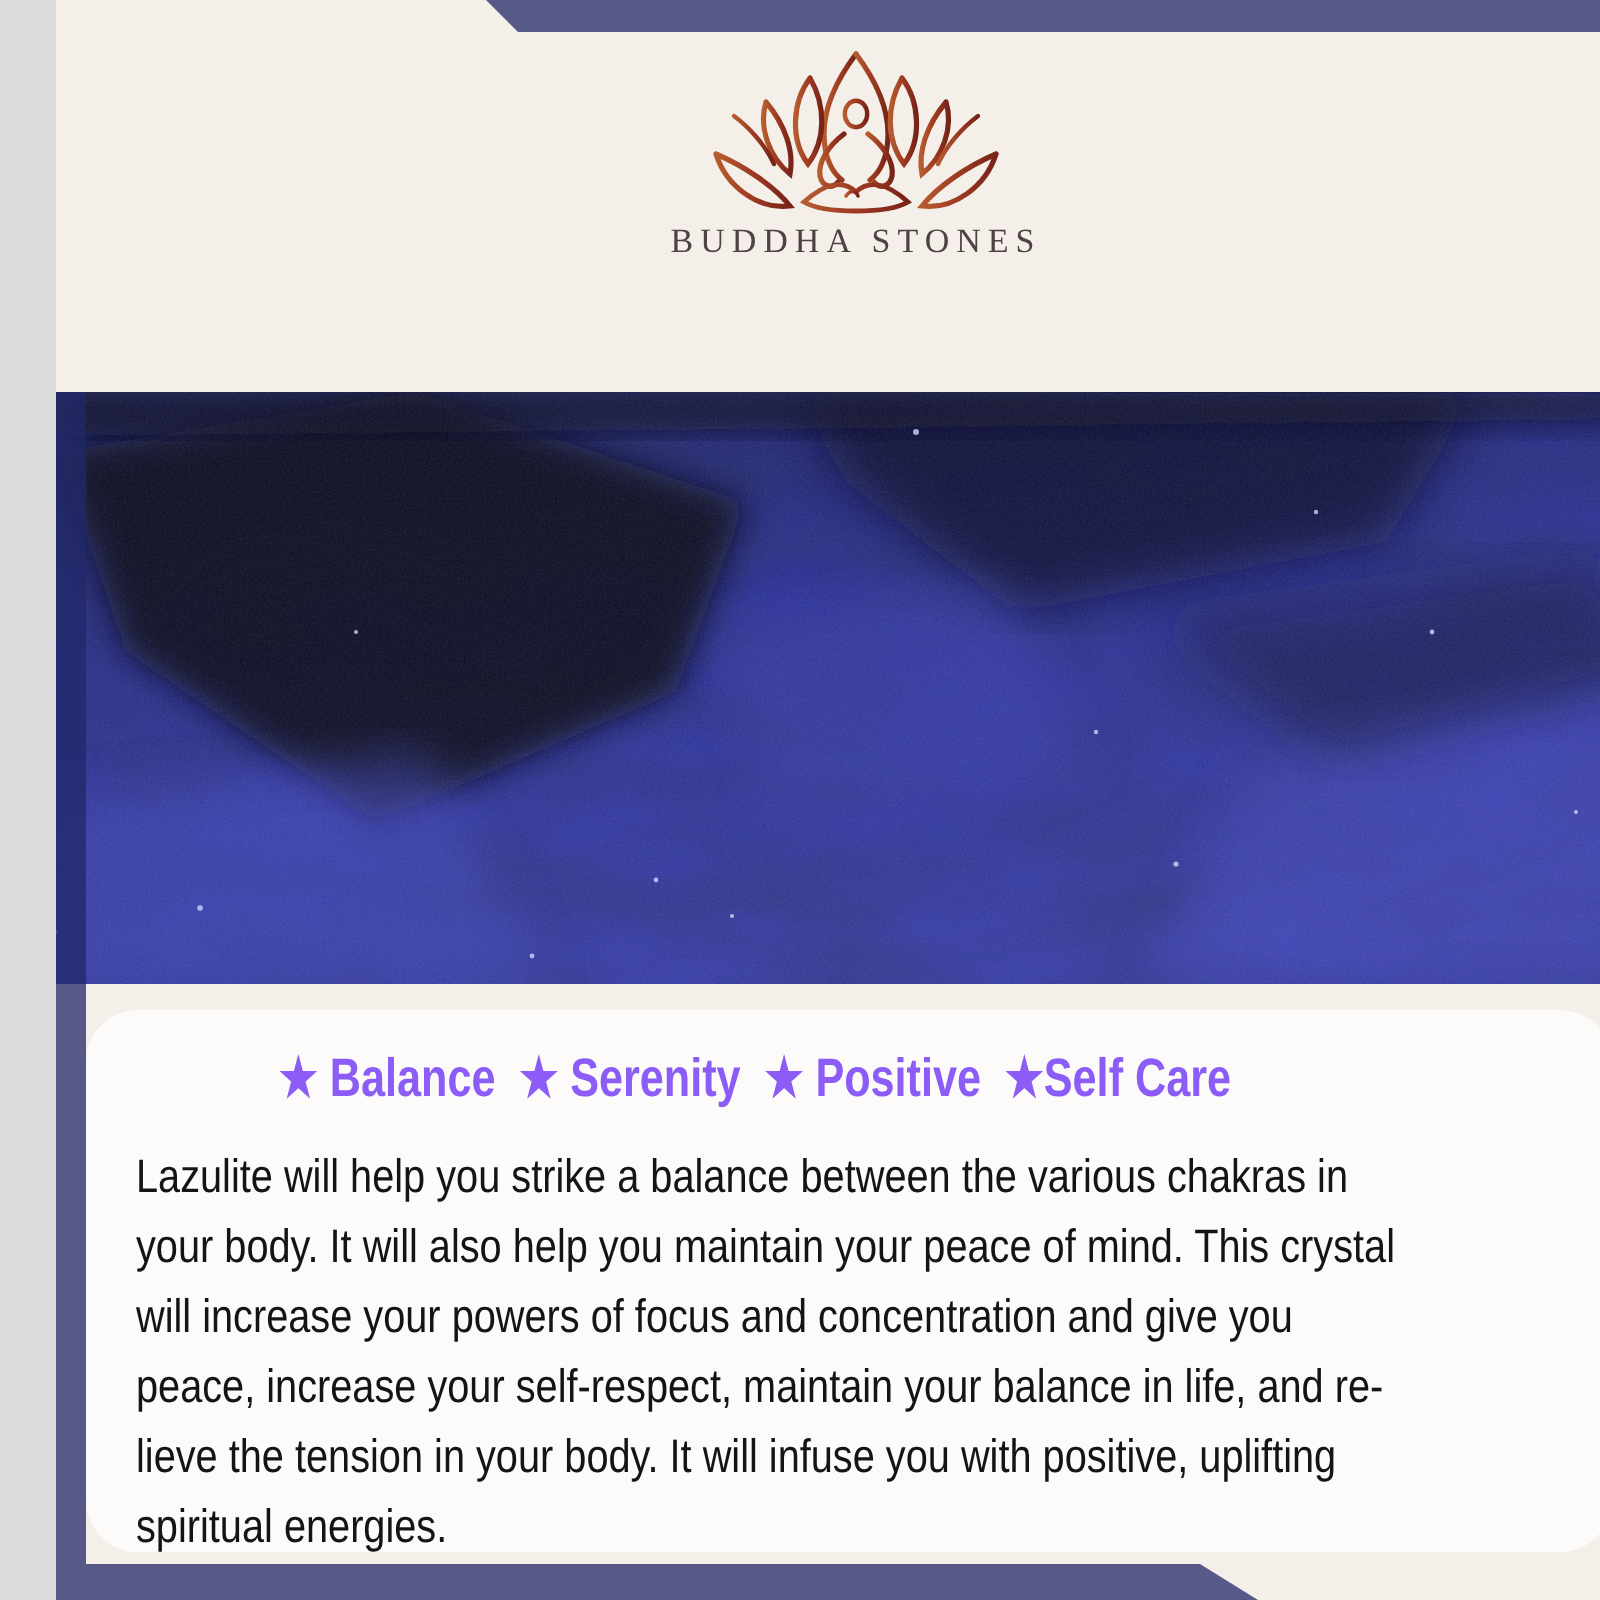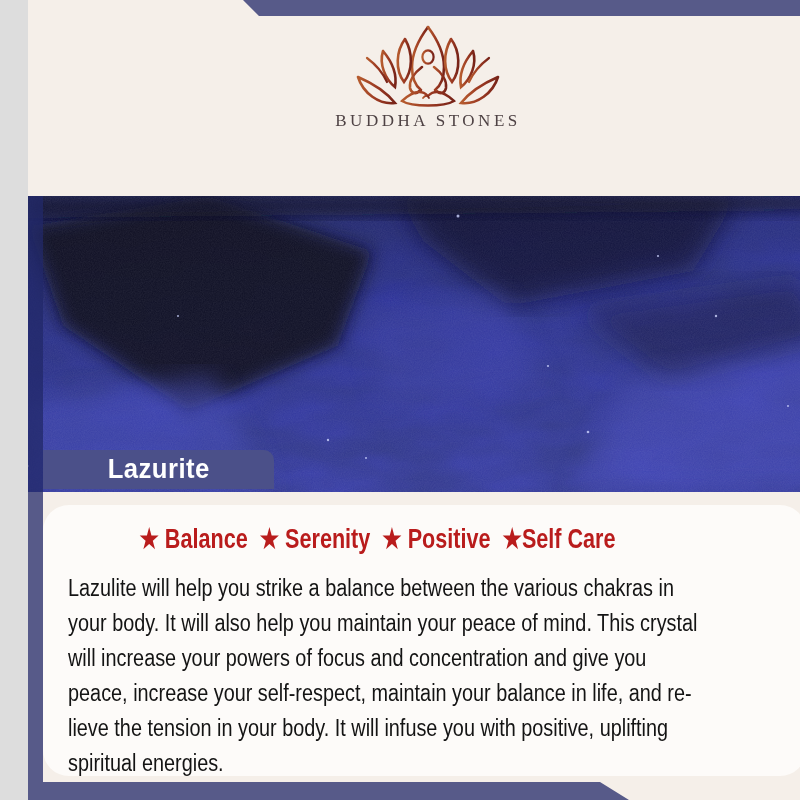--- a/index.html
+++ b/index.html
@@ -37,21 +37,21 @@
   .ribbon-text{color:#ffffff;font-size:27px;font-weight:700;letter-spacing:.5px;
     transform:scaleX(.95);}
   
   .panel{
     position:absolute;left:15px;top:505px;width:763px;height:271px;
     background:#fdfbf9;border-radius:26px;
   }
   .benefits-line{
     position:absolute;left:0;top:523px;width:699px;
     display:flex;justify-content:center;
-    color:#b91c1c;font-size:27px;font-weight:700;
+    color:#8b5cf6;font-size:27px;font-weight:700;
   }
   .benefits-line span{white-space:pre;transform:scaleX(.8);transform-origin:center;}
   .description{
     position:absolute;left:40px;top:571px;
     color:#141414;font-size:23.5px;line-height:35px;font-weight:400;
     white-space:pre;transform:scaleX(.845);transform-origin:top left;
     letter-spacing:0;
   }
   
   .frame{position:absolute;left:0;top:0;width:800px;height:800px;pointer-events:none;}
@@ -141,23 +141,20 @@
       <circle cx="688" cy="120" r="1.2"></circle>
         <circle cx="760" cy="210" r="1"></circle>
         <circle cx="150" cy="120" r="1"></circle>
       <circle cx="238" cy="282" r="1.2"></circle>
         <circle cx="410, " cy="270" r="1"></circle>
         <circle cx="630" cy="60" r="1.1"></circle>
     </g>
     <rect x="0" y="0" width="800" height="296" filter="url(#grain)" opacity="0.35"></rect>
   </svg>
 
-  <div class="ribbon">
-    <div class="ribbon-text">Lazurite</div>
-  </div>
 
   <div class="panel"></div>
 
   <div class="benefits-line">
     <span>★ Balance  ★ Serenity  ★ Positive  ★Self Care</span>
   </div>
 
   <div class="description">Lazulite will help you strike a balance between the various chakras in
 your body. It will also help you maintain your peace of mind. This crystal
 will increase your powers of focus and concentration and give you

